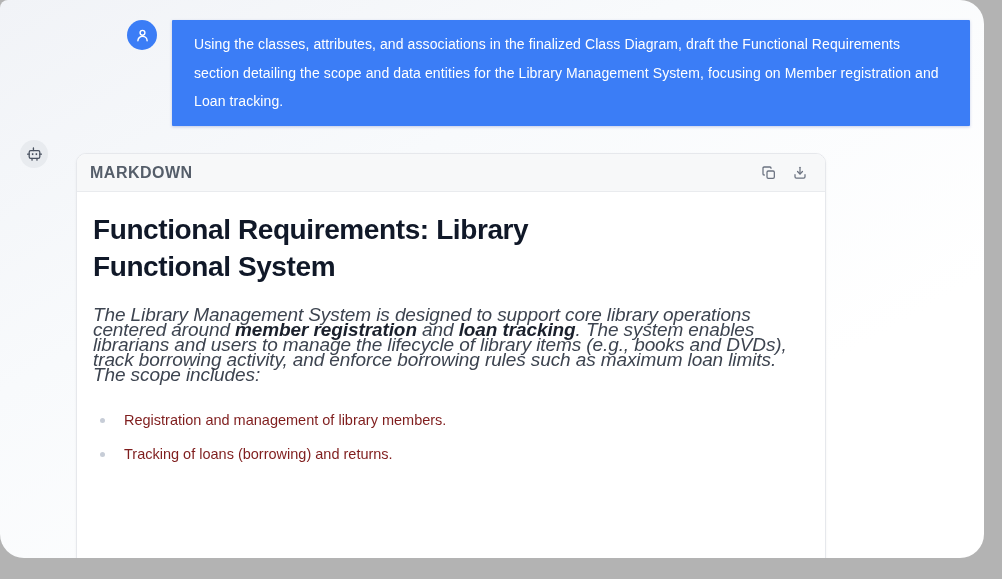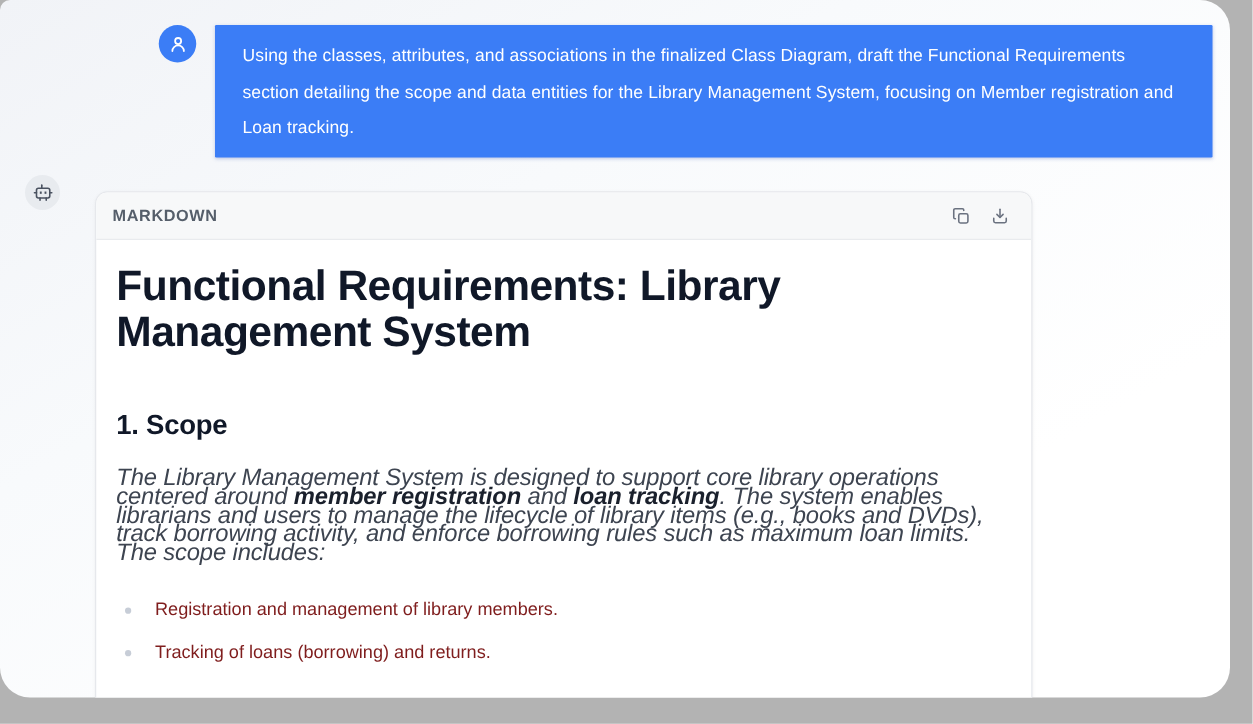--- a/index.html
+++ b/index.html
@@ -66,40 +66,40 @@
   }
   .md-header {
     height: 38px;
     background: #f7f8f9;
     border-bottom: 1px solid #e9ebee;
     display: flex; align-items: center;
     padding: 0 16px 0 13px;
   }
   .md-label {
     color: #555e6a;
-    font-size: 13px;
+    font-size: 16px;
     font-weight: 700;
     letter-spacing: .5px;
   }
   .md-actions {
     margin-left: auto;
     display: flex; align-items: center; gap: 13px;
   }
   .icon-btn {
     background: none; border: none; cursor: pointer;
     width: 18px; height: 18px;
     display: flex; align-items: center; justify-content: center;
     color: #6b7280; padding: 0;
   }
   .md-body {
     padding: 19px 16px 20px 16px;
   }
   .doc-title {
     color: #101828;
-    font-size: 34px;
+    font-size: 28px;
     font-weight: 800;
     line-height: 37px;
     letter-spacing: -.4px;
   }
   .doc-title .line { display: block; }
   .section-heading {
     margin-top: 42px;
     color: #101828;
     font-size: 22px;
     font-weight: 800;
@@ -188,24 +188,23 @@
               <path d="M4.5 14.5v3.2a2 2 0 0 0 2 2h11a2 2 0 0 0 2-2v-3.2"></path>
             </svg>
           </span>
         </button>
       </div>
     </div>
 
     <div class="md-body">
       <h1 class="doc-title">
         <span class="line">Functional Requirements: Library</span>
-        <span class="line">Management System</span>
+        <span class="line">Functional System</span>
       </h1>
 
-      <h2 class="section-heading">1. Scope</h2>
 
       <p class="scope-paragraph"><span>The Library Management System is designed to support core library operations centered around </span><strong>member registration</strong><span> and </span><strong>loan tracking</strong><span>. The system enables librarians and users to manage the lifecycle of library items (e.g., books and DVDs), track borrowing activity, and enforce borrowing rules such as maximum loan limits. The scope includes:</span></p>
 
       <ul class="scope-list">
         <li>
           <span class="bullet-dot"></span>
           <span>Registration and management of library members.</span>
         </li>
         <li>
           <span class="bullet-dot"></span>

